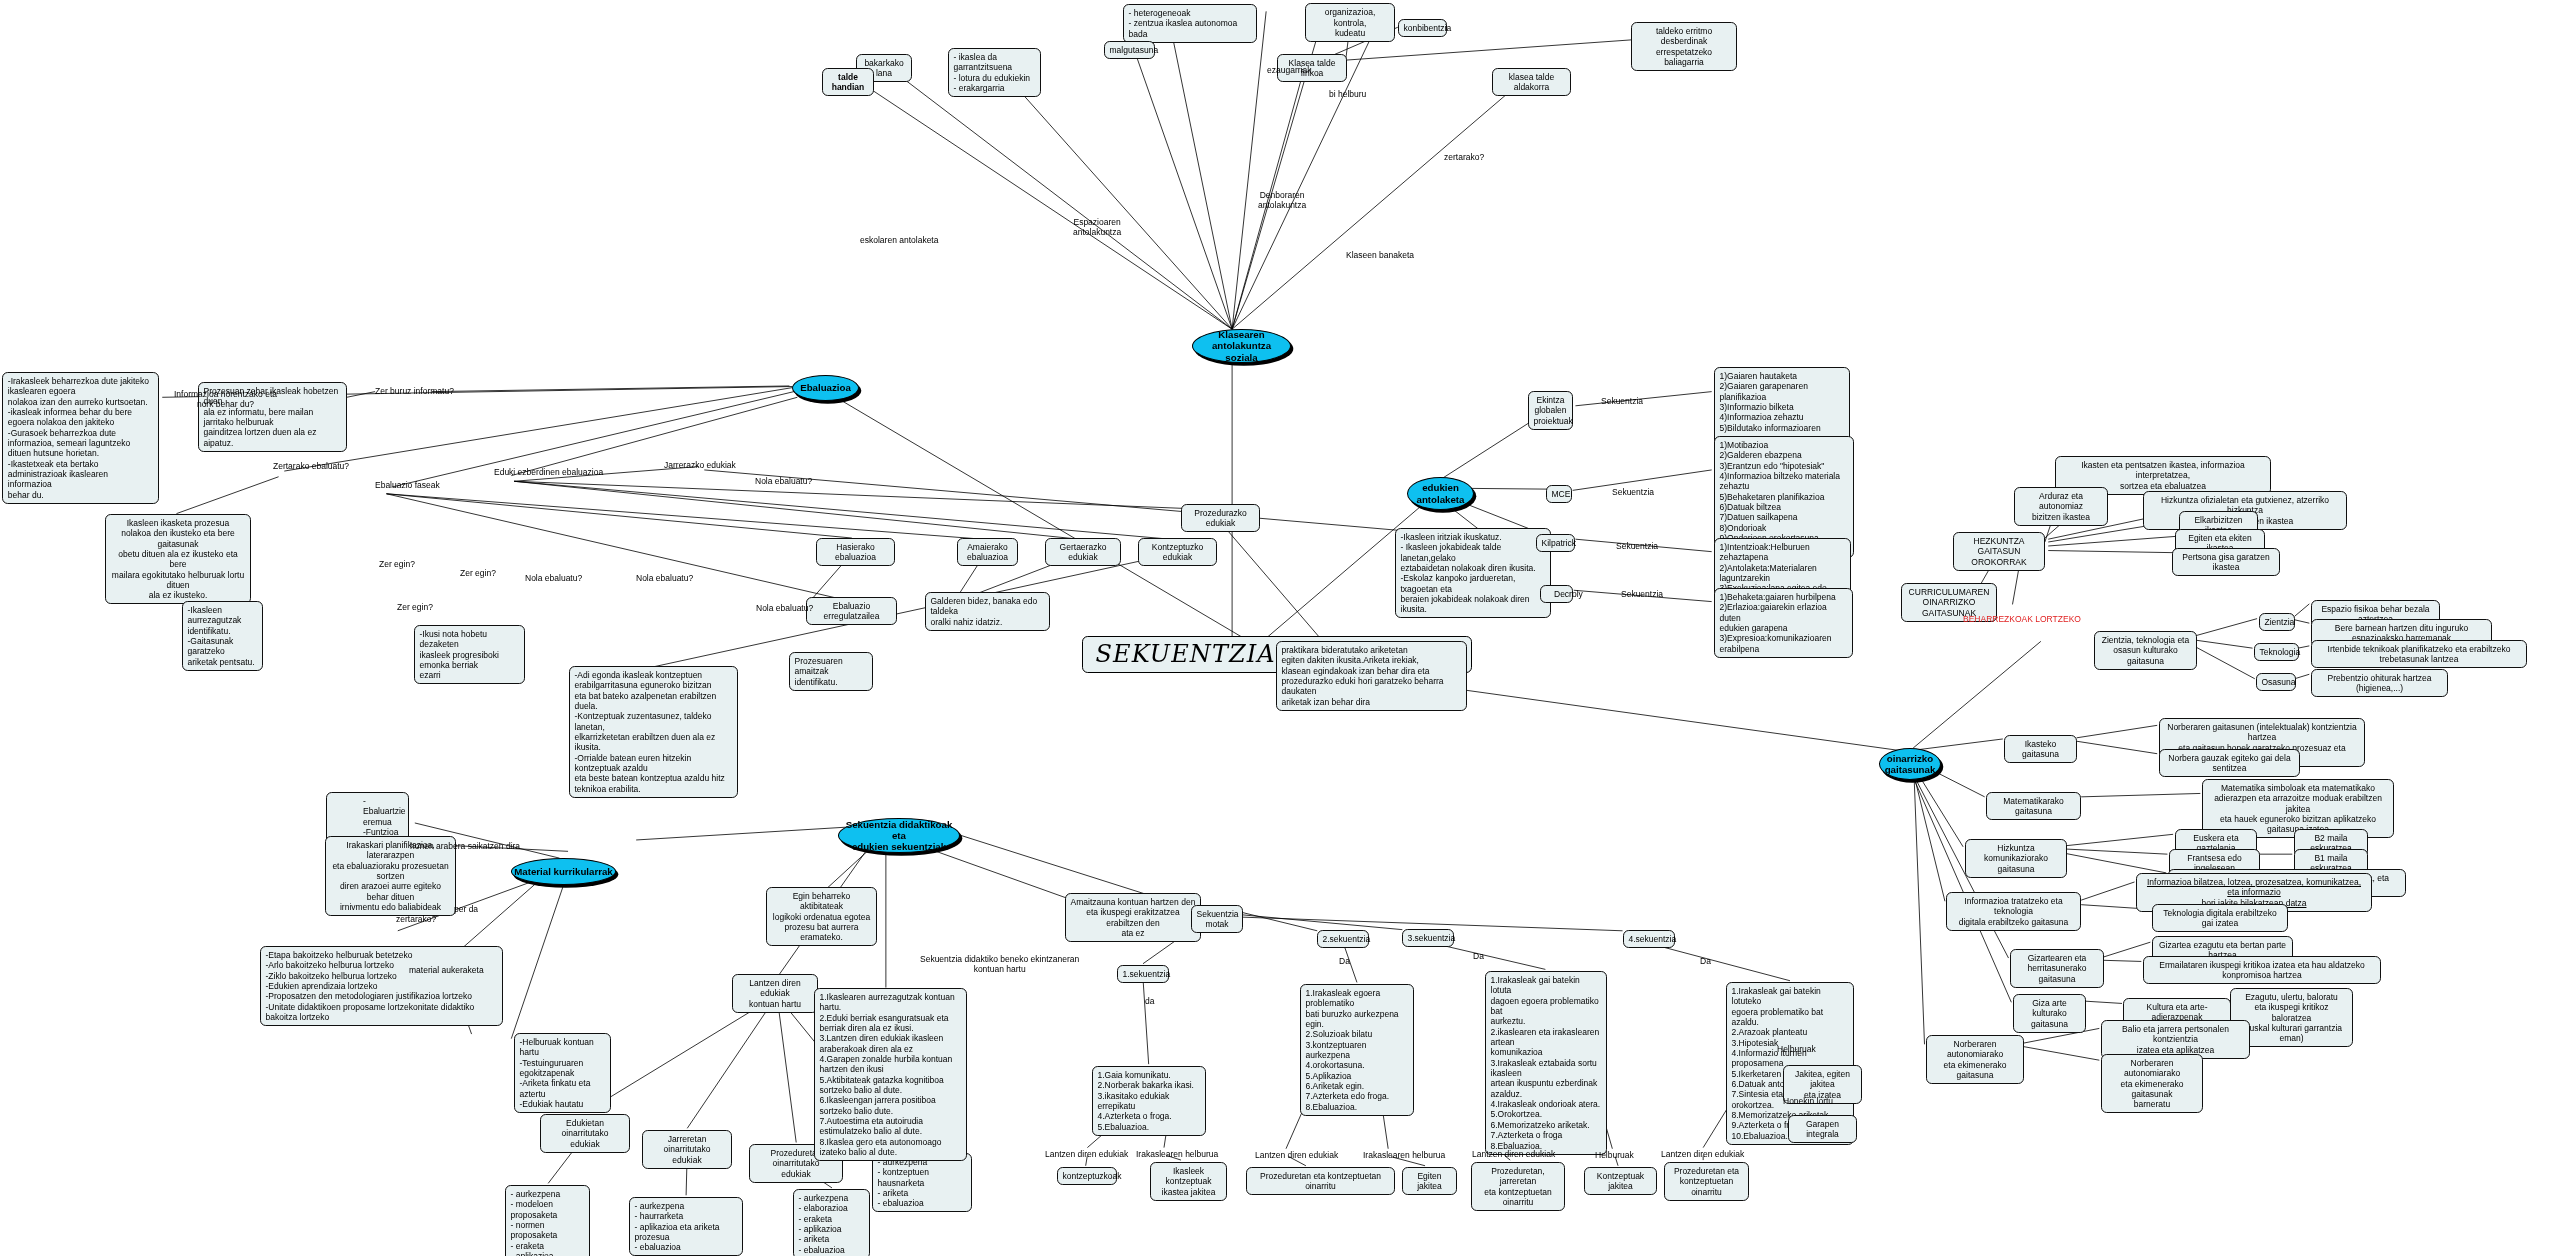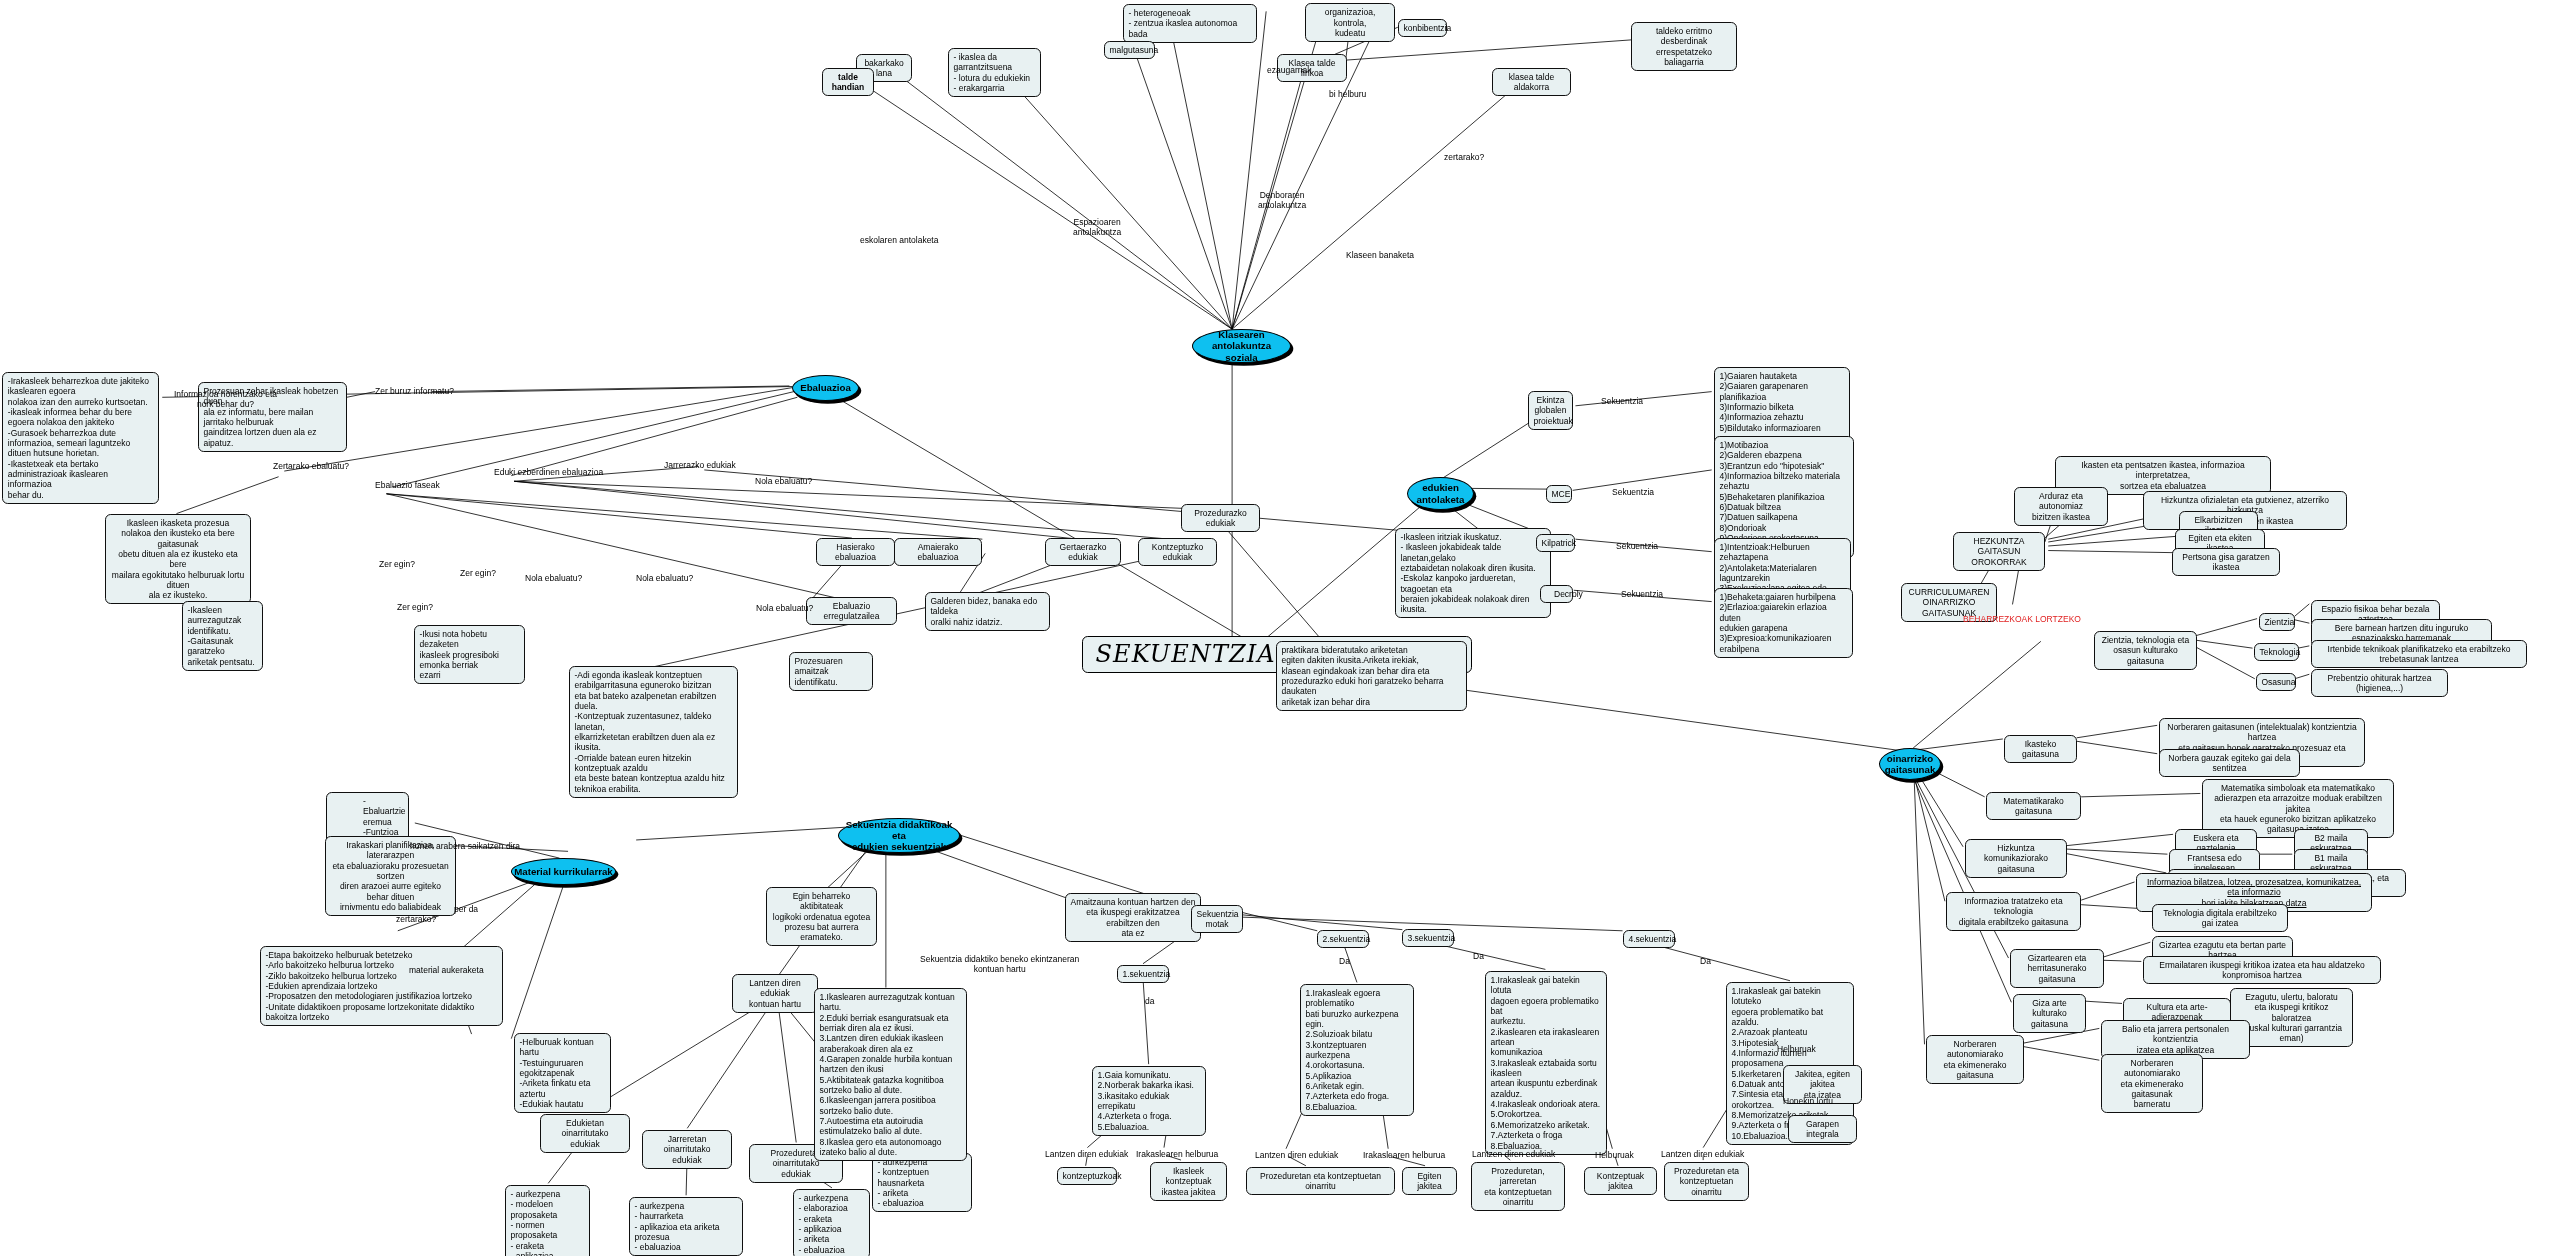--- a/index.html
+++ b/index.html
@@ -219,21 +219,21 @@
 behar du.</div>
     <div class="node left" style="left: 198px; top: 382px; width: 149px; min-height: 32px;">Prozesuan zehar ikasleak hobetzen duen
 ala ez informatu, bere mailan jarritako helburuak
 gainditzea lortzen duen ala ez aipatuz.</div>
     <div class="node" style="left: 105px; top: 514px; width: 146px; min-height: 50px;">Ikasleen ikasketa prozesua
 nolakoa den ikusteko eta bere gaitasunak
 obetu dituen ala ez ikusteko eta bere
 mailara egokitutako helburuak lortu dituen
 ala ez ikusteko.</div>
     <div class="node" style="left: 816px; top: 538px; width: 79px; min-height: 13.6px;">Hasierako ebaluazioa</div>
-    <div class="node" style="left: 894px; top: 538px; width: 88px; min-height: 13.6px;">Amaierako ebaluazioa</div>
+    <div class="node" style="left: 957px; top: 538px; width: 61px; min-height: 13.6px;">Amaierako ebaluazioa</div>
     <div class="node" style="left: 1045px; top: 538px; width: 76px; min-height: 13.6px;">Gertaerazko edukiak</div>
     <div class="node" style="left: 1138px; top: 538px; width: 79px; min-height: 13.6px;">Kontzeptuzko edukiak</div>
     <div class="node" style="left: 1181px; top: 504px; width: 79px; min-height: 13.6px;">Prozedurazko edukiak</div>
     <div class="node left" style="left: 1395px; top: 528px; width: 156px; min-height: 48px;">-Ikasleen iritziak ikuskatuz.
 - Ikasleen jokabideak talde lanetan,gelako
 eztabaidetan nolakoak diren ikusita.
 -Eskolaz kanpoko jardueretan, txagoetan eta
 beraien jokabideak nolakoak diren ikusita.</div>
     <div class="node" style="left: 806px; top: 597px; width: 91px; min-height: 13.6px;">Ebaluazio erregulatzailea</div>
     <div class="node left" style="left: 925px; top: 592px; width: 125px; min-height: 21.6px;">Galderen bidez, banaka edo taldeka

